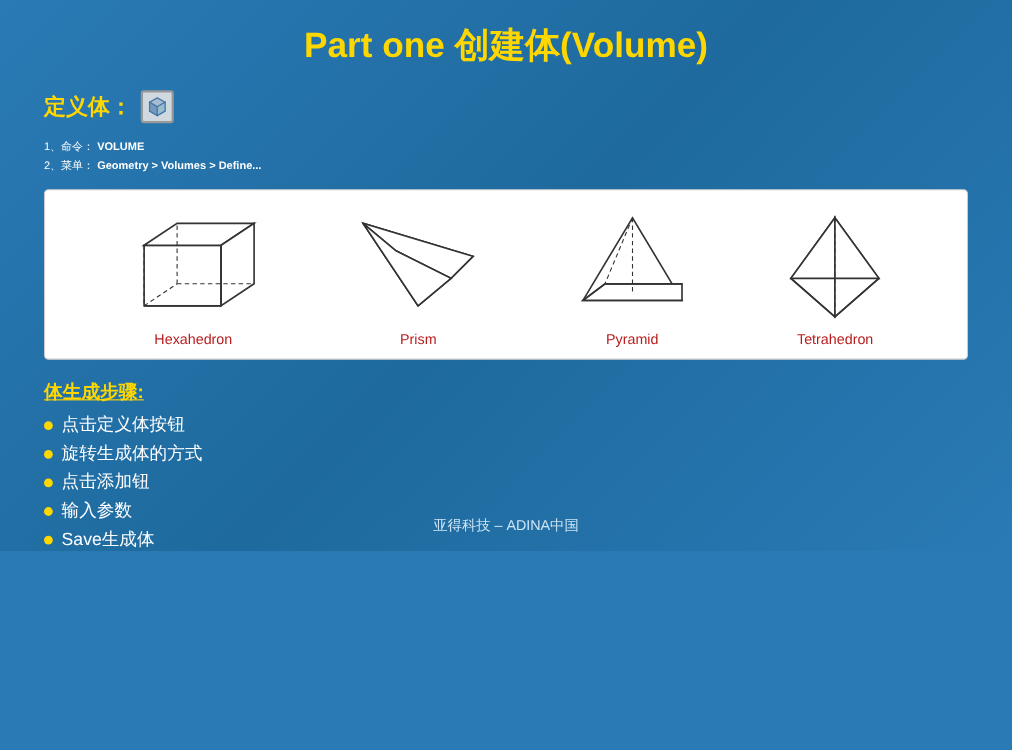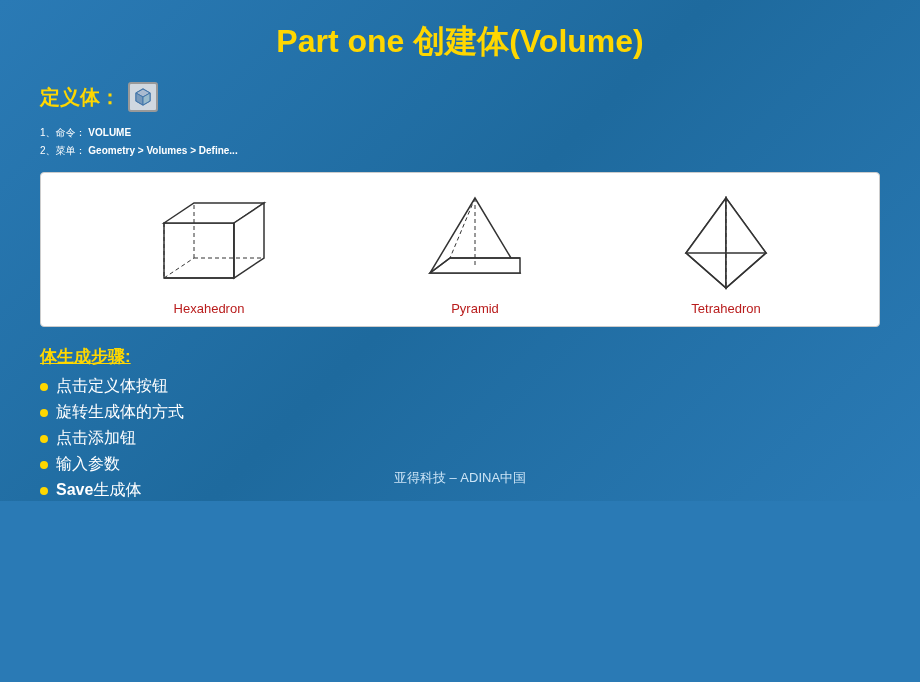--- a/index.html
+++ b/index.html
@@ -135,21 +135,21 @@
 
     .bullet {
       width: 8px;
       height: 8px;
       background: #ffd700;
       border-radius: 50%;
       flex-shrink: 0;
     }
 
     .step-text strong {
-      font-weight: bold;
+      font-weight: normal;
     }
 
     .footer {
       position: absolute;
       bottom: 14px;
       left: 0;
       right: 0;
       text-align: center;
       color: #cce4f6;
       font-size: 13px;
@@ -208,20 +208,36 @@
         <line x1="20" y1="85" x2="90" y2="85" stroke="#333" stroke-width="1.5"></line>
         <line x1="90" y1="85" x2="90" y2="30" stroke="#333" stroke-width="1.5"></line>
 
         <line x1="20" y1="85" x2="50" y2="65" stroke="#333" stroke-width="1" stroke-dasharray="4,3"></line>
         <line x1="50" y1="65" x2="50" y2="10" stroke="#333" stroke-width="1" stroke-dasharray="4,3"></line>
         <line x1="50" y1="65" x2="120" y2="65" stroke="#333" stroke-width="1" stroke-dasharray="4,3"></line>
       </svg>
       <span class="shape-label">Hexahedron</span>
     </div>
 
+    <div class="shape-item">
+      <svg width="120" height="100" viewBox="0 0 120 100">
+
+        <polygon points="10,10 60,85 110,40" fill="white" stroke="#333" stroke-width="1.5"></polygon>
+
+        <line x1="10" y1="10" x2="40" y2="35" stroke="#333" stroke-width="1" stroke-dasharray="4,3"></line>
+        <line x1="60" y1="85" x2="90" y2="60" stroke="#333" stroke-width="1.5"></line>
+        <line x1="110" y1="40" x2="90" y2="60" stroke="#333" stroke-width="1.5"></line>
+        <line x1="40" y1="35" x2="90" y2="60" stroke="#333" stroke-width="1" stroke-dasharray="4,3"></line>
+        <line x1="40" y1="35" x2="10" y2="10" stroke="#333" stroke-width="1" stroke-dasharray="4,3"></line>
+
+        <polygon points="10,10 40,35 90,60 110,40" fill="white" stroke="#333" stroke-width="1.5"></polygon>
+        <polygon points="60,85 90,60 40,35 10,10" fill="white" stroke="#333" stroke-width="1.5"></polygon>
+      </svg>
+      <span class="shape-label">Prism</span>
+    </div>
 
     <div class="shape-item">
       <svg width="110" height="100" viewBox="0 0 110 100">
 
         <polygon points="55,5 10,80 100,80" fill="white" stroke="#333" stroke-width="1.5"></polygon>
 
         <polygon points="10,80 30,65 100,65 100,80" fill="white" stroke="#333" stroke-width="1.5"></polygon>
         <line x1="55" y1="5" x2="30" y2="65" stroke="#333" stroke-width="1" stroke-dasharray="4,3"></line>
         <line x1="30" y1="65" x2="10" y2="80" stroke="#333" stroke-width="1.5"></line>
         <line x1="30" y1="65" x2="100" y2="65" stroke="#333" stroke-width="1.5"></line>

